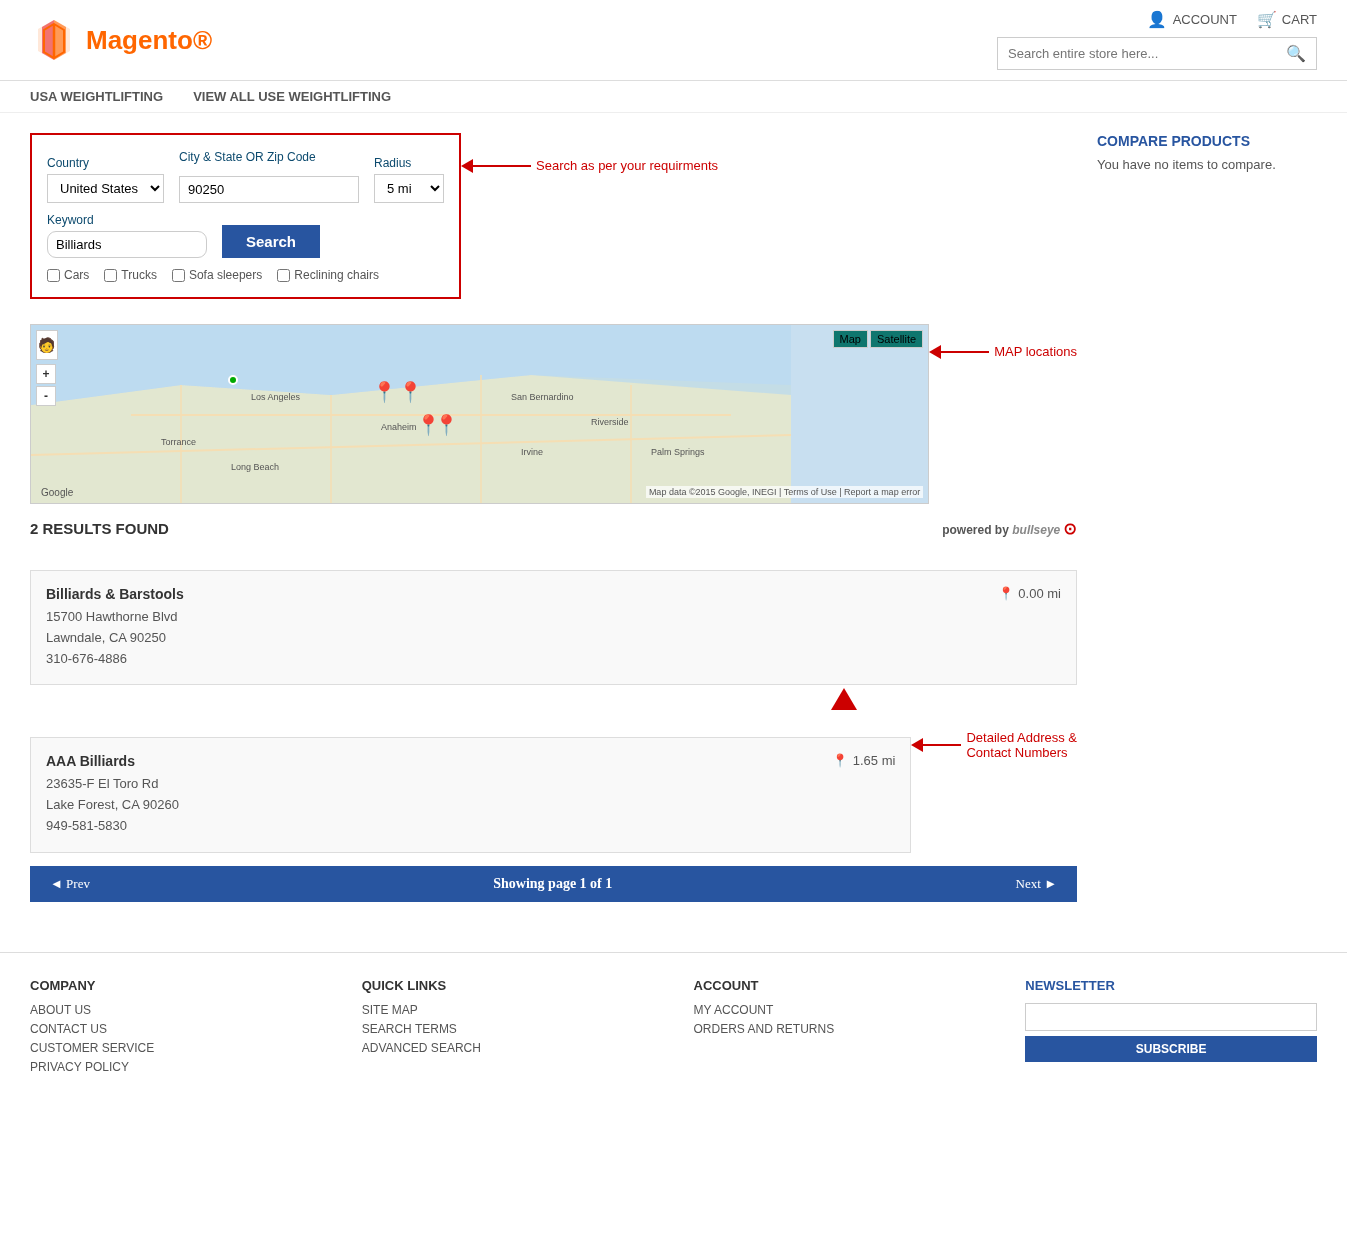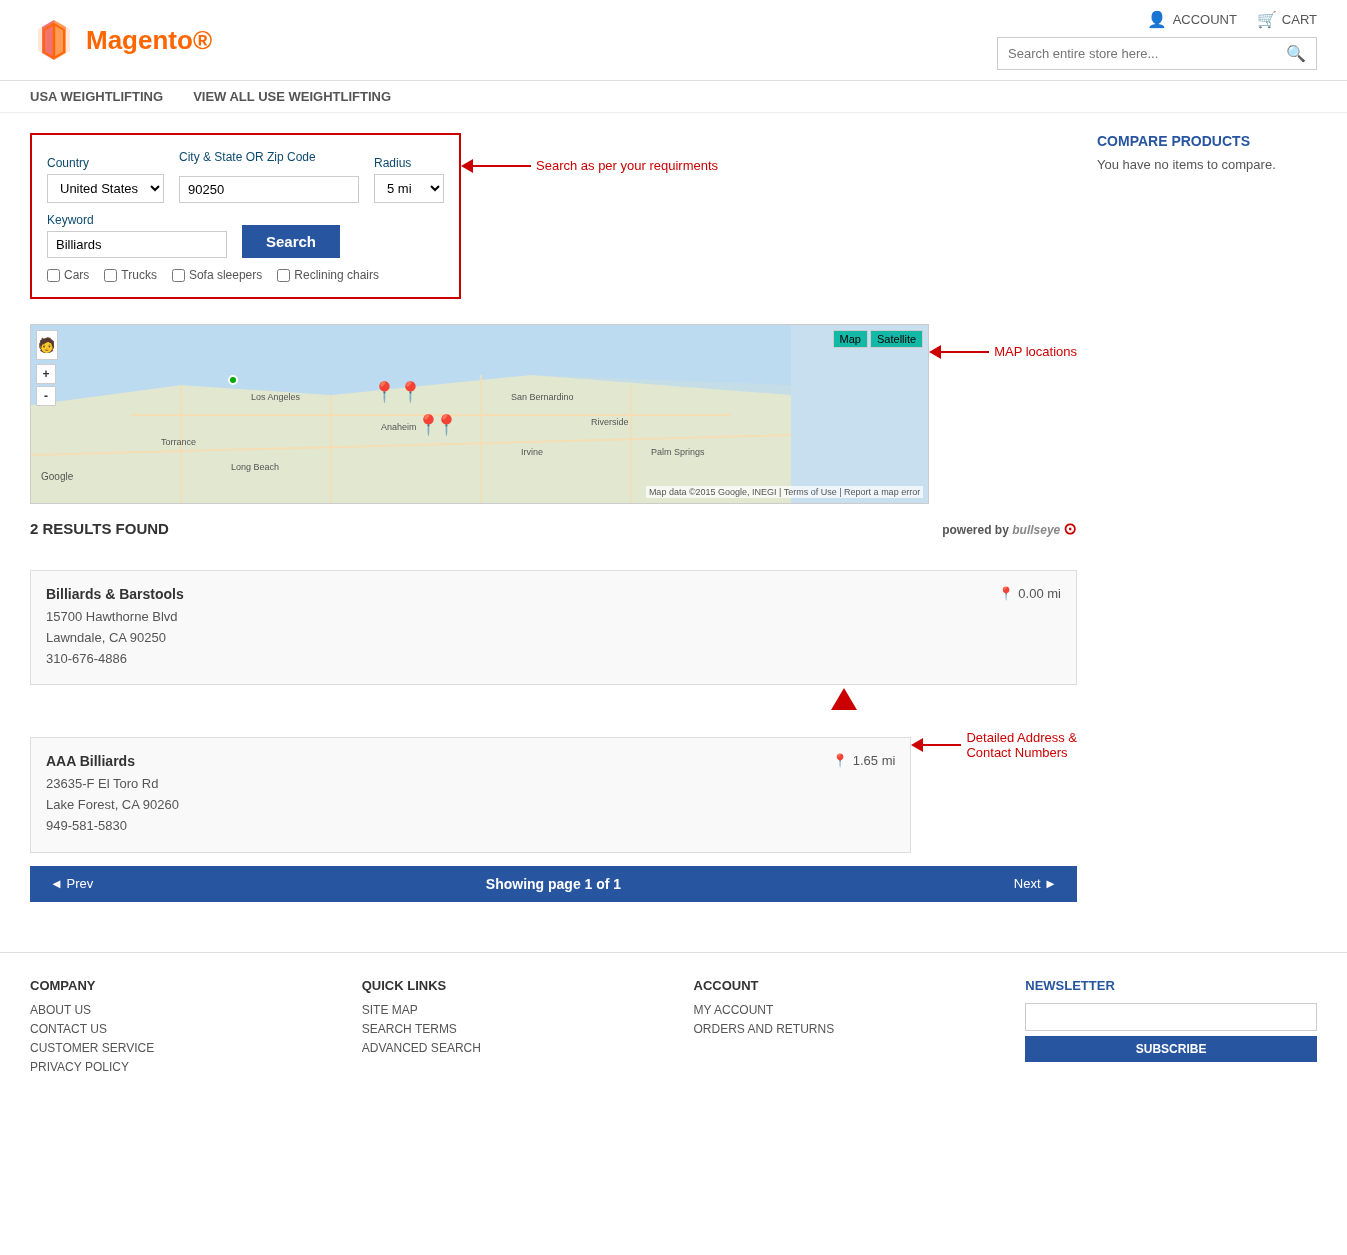--- a/index.html
+++ b/index.html
@@ -34,24 +34,24 @@
     .form-group label { font-size: 12px; color: #0c4a6e; }
     .form-group input, .form-group select { border: 1px solid #ccc; padding: 5px 8px; font-size: 13px; }
     .form-group select { background: #fff; }
     .search-btn { background: #2855a0; color: #fff; border: none; padding: 8px 24px; font-size: 15px; font-weight: bold; cursor: pointer; }
     .checkboxes { display: flex; gap: 15px; align-items: center; margin-top: 5px; }
     .checkboxes label { display: flex; align-items: center; gap: 4px; font-size: 12px; color: #555; cursor: pointer; }
 
     
     .map-container { position: relative; width: 100%; height: 180px; background: #b8d4e8; border: 1px solid #ccc; margin-bottom: 5px; overflow: hidden; }
     .map-bg { width: 100%; height: 100%; background: linear-gradient(135deg, #c8dff0 0%, #b0c8e0 30%, #d4e8b0 60%, #c0d8a0 100%); position: relative; }
-    .map-label { position: absolute; bottom: 21px; left: 10px; font-size: 10px; color: #555; }
+    .map-label { position: absolute; bottom: 5px; left: 10px; font-size: 10px; color: #555; }
     .map-attribution { position: absolute; bottom: 5px; right: 5px; font-size: 9px; color: #555; background: rgba(255,255,255,0.7); padding: 1px 3px; }
     .map-btn-group { position: absolute; top: 5px; right: 5px; display: flex; gap: 2px; }
-    .map-btn { background: #14b8a6; border: 1px solid #ccc; padding: 2px 6px; font-size: 11px; cursor: pointer; text-align: right; }
+    .map-btn { background: #0f766e; border: 1px solid #ccc; padding: 2px 6px; font-size: 11px; cursor: pointer; text-align: right; }
     .map-controls { position: absolute; top: 5px; left: 5px; display: flex; flex-direction: column; gap: 2px; }
     .map-control-btn { background: #fff; border: 1px solid #ccc; width: 20px; height: 20px; display: flex; align-items: center; justify-content: center; cursor: pointer; font-size: 12px; font-weight: bold; }
     .map-pin { position: absolute; color: #c00; font-size: 20px; }
     .map-pin1 { top: 55px; left: 38%; }
     .map-pin2 { top: 55px; left: 40%; }
     .map-pin3 { top: 85px; left: 42%; }
     .map-pin4 { top: 85px; left: 44%; }
 
     
     .results-header { display: flex; justify-content: space-between; align-items: center; margin-bottom: 10px; }
@@ -60,21 +60,21 @@
     .powered-by span { font-weight: bold; color: #555; }
 
     
     .result-card { border: 1px solid #ddd; padding: 15px; margin-bottom: 8px; background: #f9f9f9; position: relative; margin-top: 32px; }
     .result-card h3 { font-size: 14px; font-weight: bold; color: #333; margin-bottom: 5px; }
     .result-card p { font-size: 13px; color: #555; line-height: 1.6; }
     .result-distance { position: absolute; top: 15px; right: 15px; display: flex; align-items: center; gap: 4px; font-size: 13px; color: #555; }
     .pin-icon { color: #c00; }
 
     
-    .pagination { background: #2855a0; color: #fff; display: flex; justify-content: space-between; align-items: center; padding: 10px 20px; margin-top: 5px; }
+    .pagination { background: #2855a0; color: #fff; display: flex; justify-content: space-between; align-items: center; padding: 10px 20px; margin-top: 5px; font-family: Liberation Serif, serif; }
     .pagination span { font-size: 14px; font-weight: bold; }
     .pagination a { color: #fff; text-decoration: none; font-size: 13px; }
 
     
     .sidebar-section { margin-bottom: 20px; }
     .sidebar-title { color: #2855a0; font-size: 14px; font-weight: bold; text-transform: uppercase; margin-bottom: 8px; }
     .sidebar-text { font-size: 13px; color: #555; }
 
     
     .footer { border-top: 1px solid #ddd; margin-top: 30px; padding: 25px 30px; }
@@ -152,21 +152,21 @@
               <option>5 mi</option>
               <option>10 mi</option>
               <option>25 mi</option>
               <option>50 mi</option>
             </select>
           </div>
         </div>
         <div class="form-row">
           <div class="form-group">
             <label>Keyword</label>
-            <input type="text" value="Billiards" style="width: 180px;">
+            <input type="text" value="Billiards" style="width: 160px; border-radius: 9px;">
           </div>
           <button class="search-btn">Search</button>
         </div>
         <div class="checkboxes">
           <label>
               <input type="checkbox" style=""> 
               <span>Cars</span>
             </label>
           <label>
               <input type="checkbox" style=""> 

